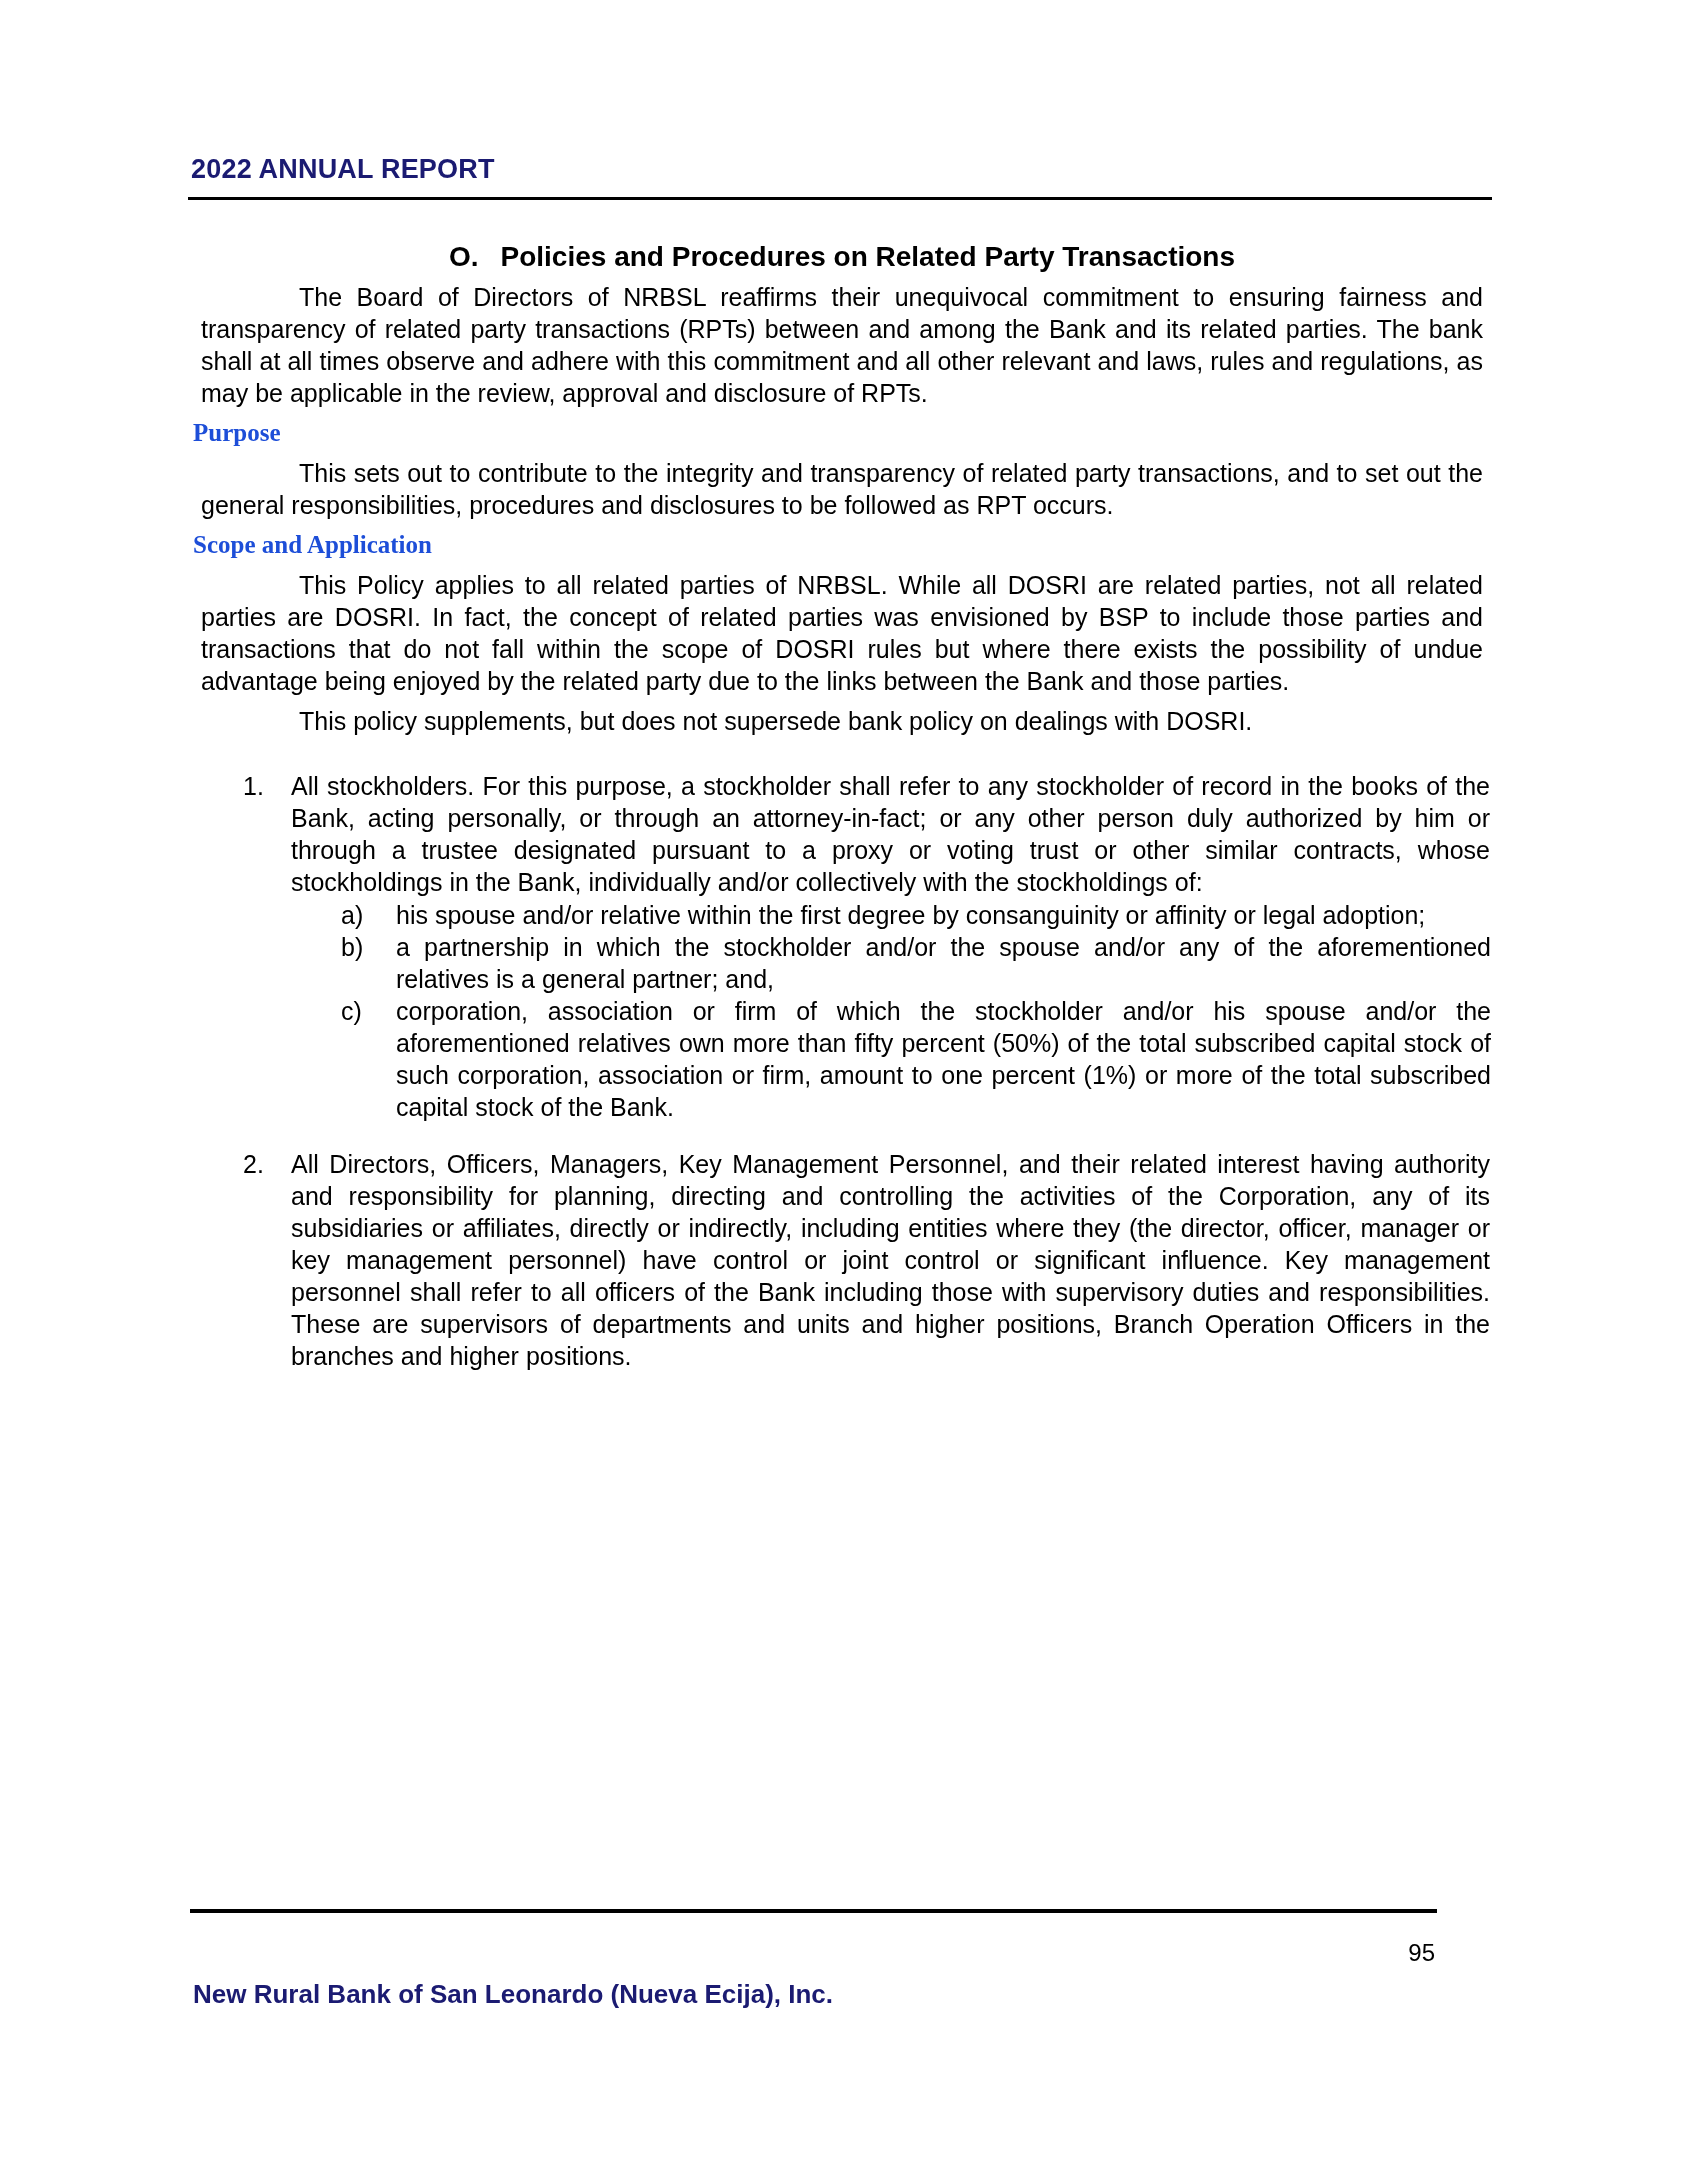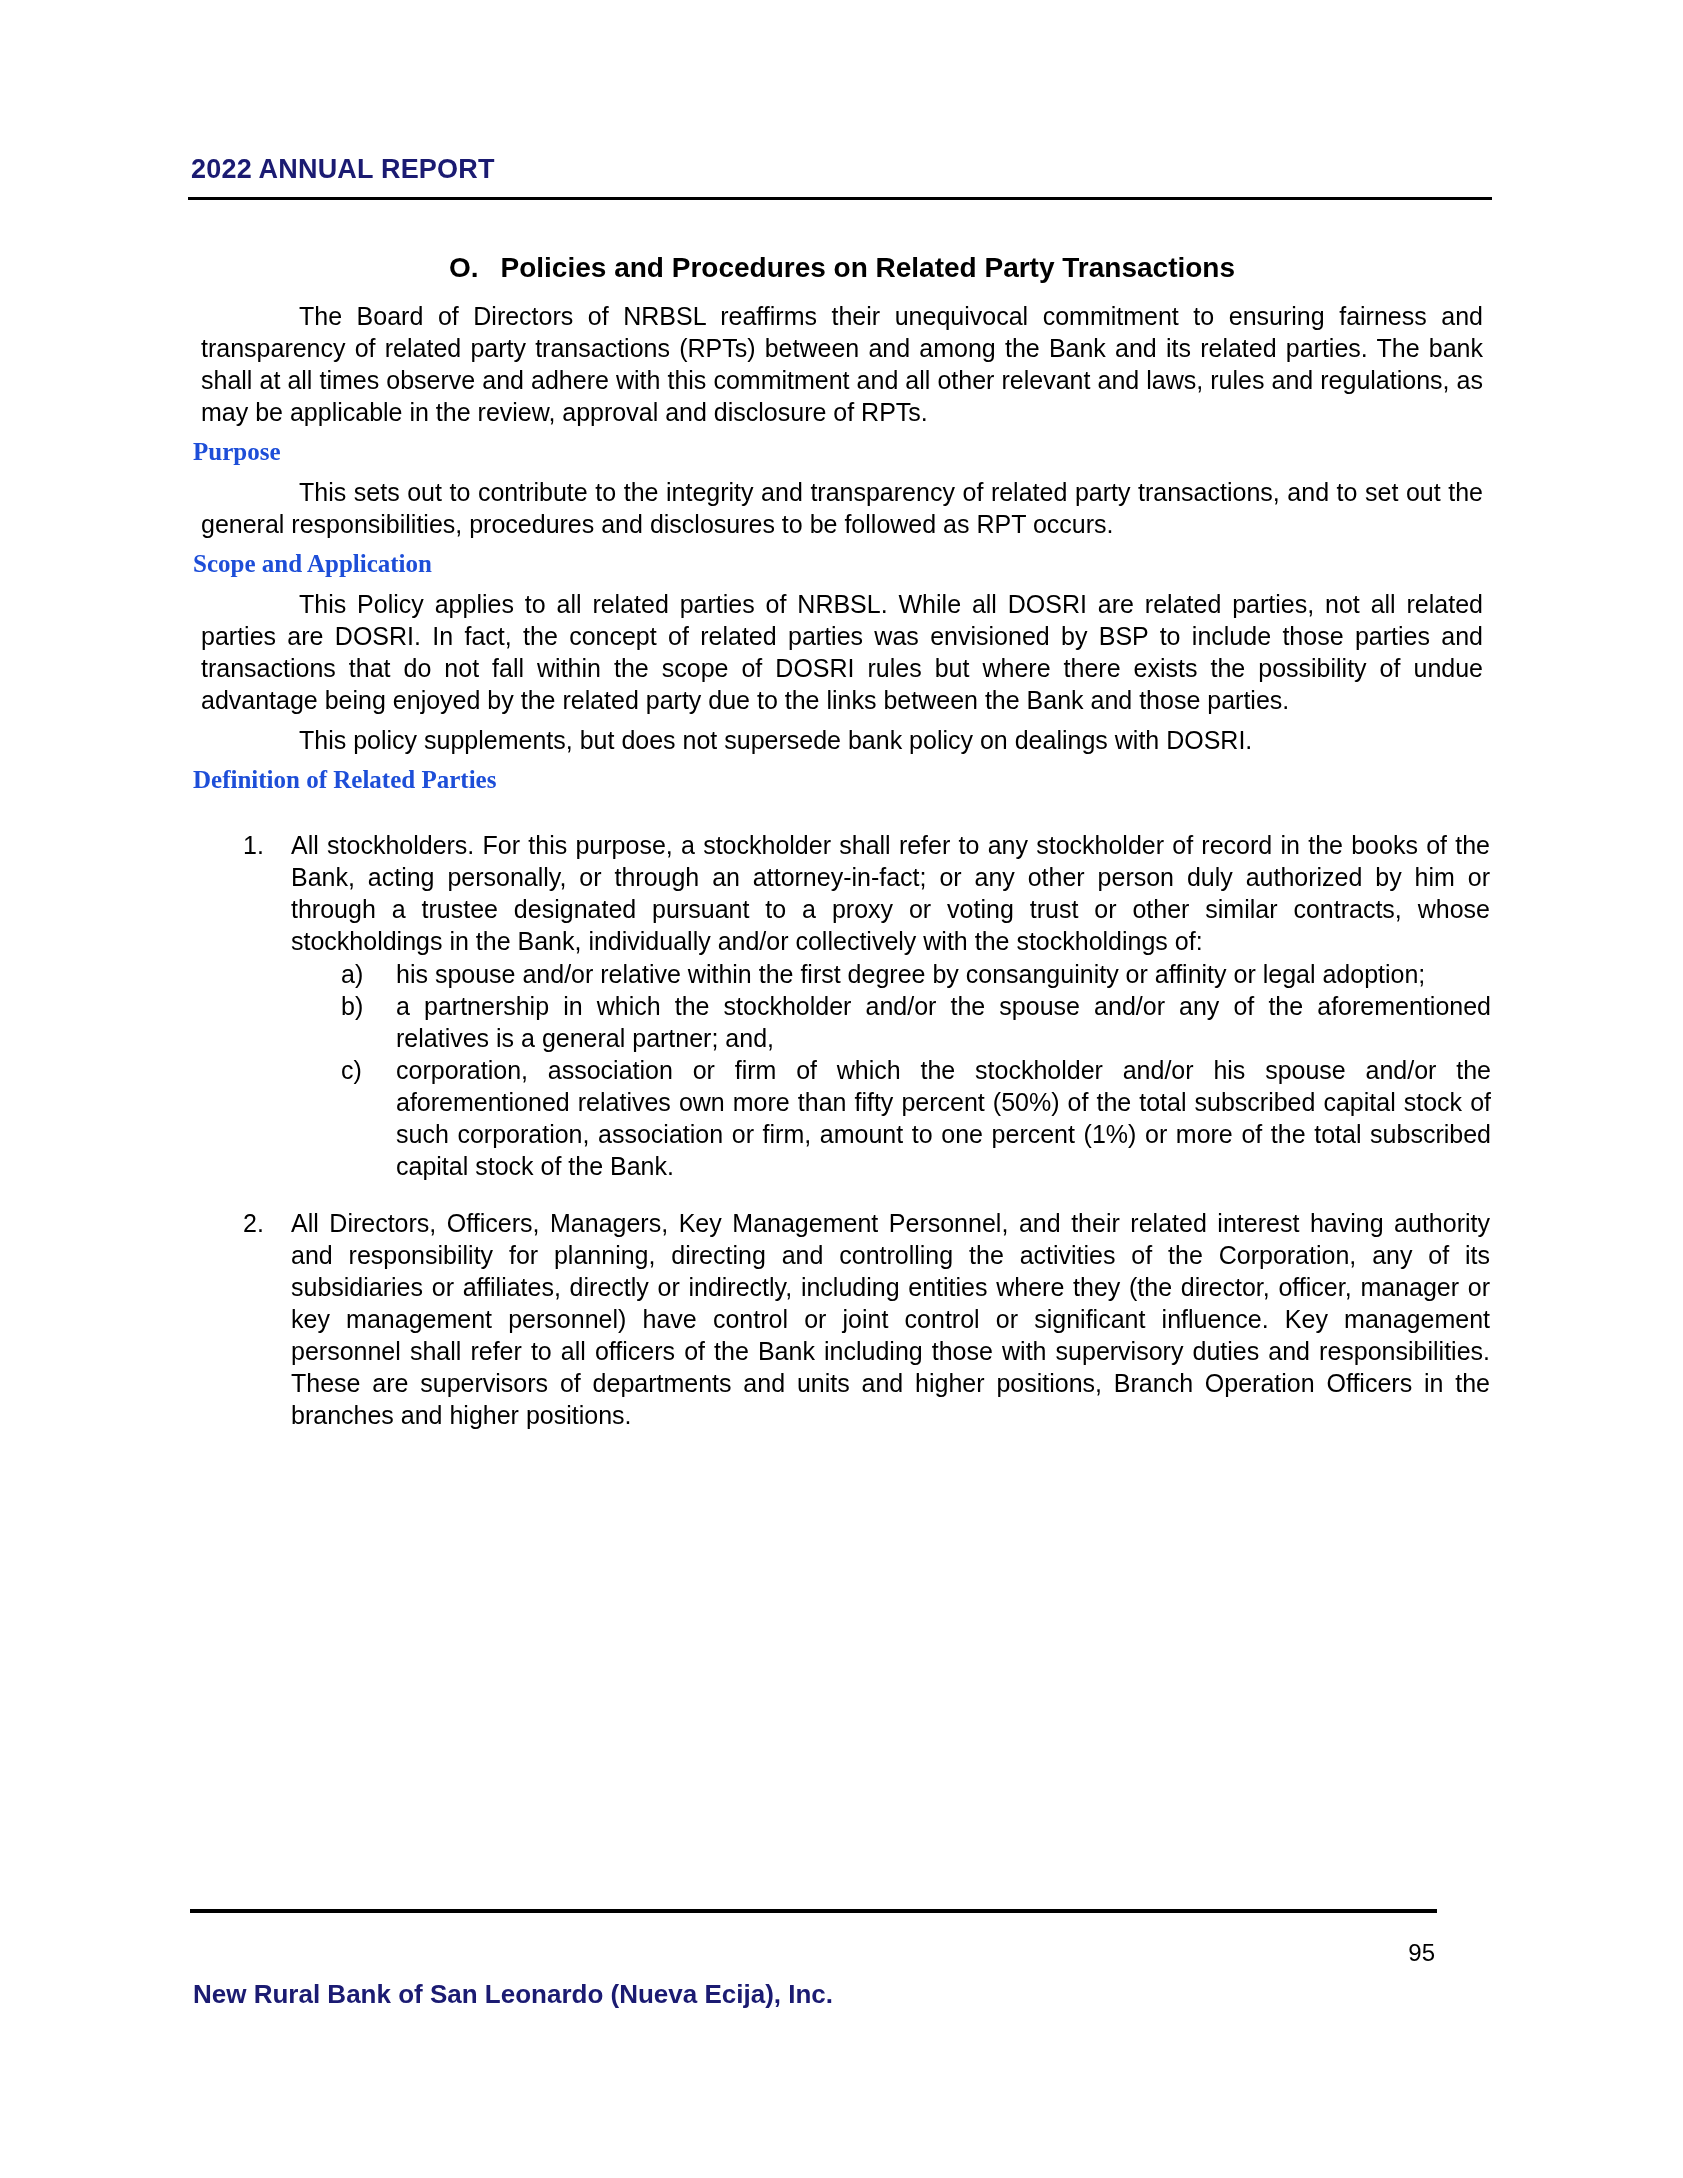--- a/index.html
+++ b/index.html
@@ -21,21 +21,21 @@
     position: absolute; left: 188px; top: 197px;
     width: 1304px; height: 3px; background: #000000;
   }
 
   
   .content {
     position: absolute; left: 193px; top: 235px; width: 1298px;
     font-size: 25px; line-height: 32px;
   }
   .doc-title {
-    margin: 16px; text-align: center;
+    margin: 5px; text-align: center;
     font-size: 28px; line-height: 33px; font-weight: bold; color: #000000;
   }
   .doc-title .t-marker { display: inline-block; margin-right: 22px; }
 
   p.body { margin: 8px; text-align: justify; }
   p.indent { text-indent: 98px; }
   h2.heading { margin: 0; font-size: 25px; line-height: 32px; font-weight: bold; color: #1d4ed8; font-family: Liberation Serif, serif; }
 
   .m-intro      { margin-top: 65px; }
   .m-purpose-h  { margin-top: 58px; }
@@ -87,21 +87,20 @@
 
     <p class="body indent m-intro">The Board of Directors of NRBSL reaffirms their unequivocal commitment to ensuring fairness and transparency of related party transactions (RPTs) between and among the Bank and its related parties. The bank shall at all times observe and adhere with this commitment and all other relevant and laws, rules and regulations, as may be applicable in the review, approval and disclosure of RPTs.</p>
 
     <h2 class="heading m-purpose-h">Purpose</h2>
     <p class="body indent m-purpose-p">This sets out to contribute to the integrity and transparency of related party transactions, and to set out the general responsibilities, procedures and disclosures to be followed as RPT occurs.</p>
 
     <h2 class="heading m-scope-h">Scope and Application</h2>
     <p class="body indent m-scope-p">This Policy applies to all related parties of NRBSL. While all DOSRI are related parties, not all related parties are DOSRI. In fact, the concept of related parties was envisioned by BSP to include those parties and transactions that do not fall within the scope of DOSRI rules but where there exists the possibility of undue advantage being enjoyed by the related party due to the links between the Bank and those parties.</p>
     <p class="body indent m-suppl-p">This policy supplements, but does not supersede bank policy on dealings with DOSRI.</p>
 
-    <h2 class="heading m-def-h">Definition of Related Parties</h2>
 
     <div class="list-item m-item1">
       <span class="marker">1.</span>
       <p class="item-text">All stockholders.  For this purpose, a stockholder shall refer to any stockholder of record in the books of the Bank, acting personally, or through an attorney-in-fact; or any other person duly authorized by him or through a trustee designated pursuant to a proxy or voting trust or other similar contracts, whose stockholdings in the Bank, individually and/or collectively with the stockholdings of:</p>
       <div class="sub-item">
         <span class="marker">a)</span>
         <span>his spouse and/or relative within the first degree by consanguinity or affinity or legal adoption;</span>
       </div>
       <div class="sub-item">
         <span class="marker">b)</span>

